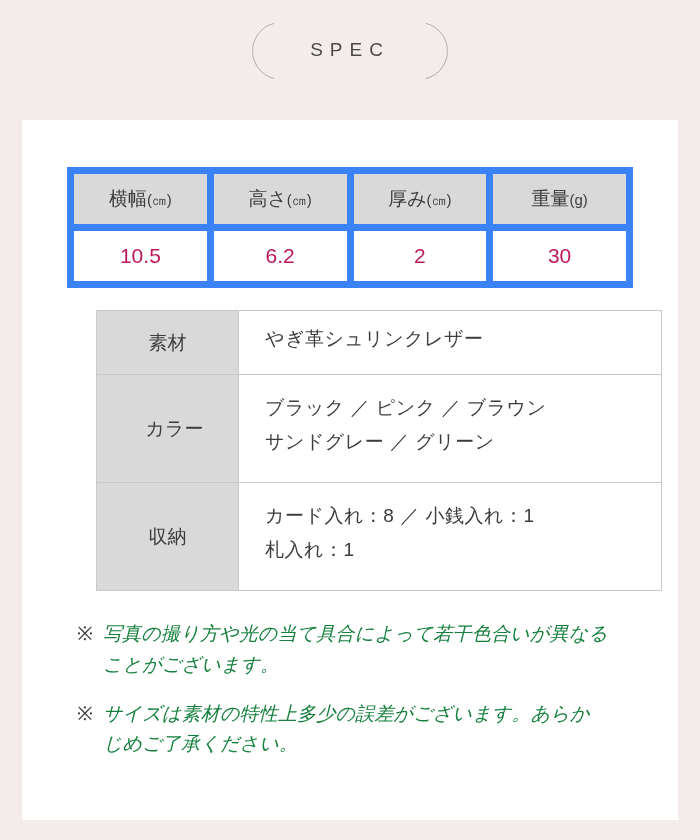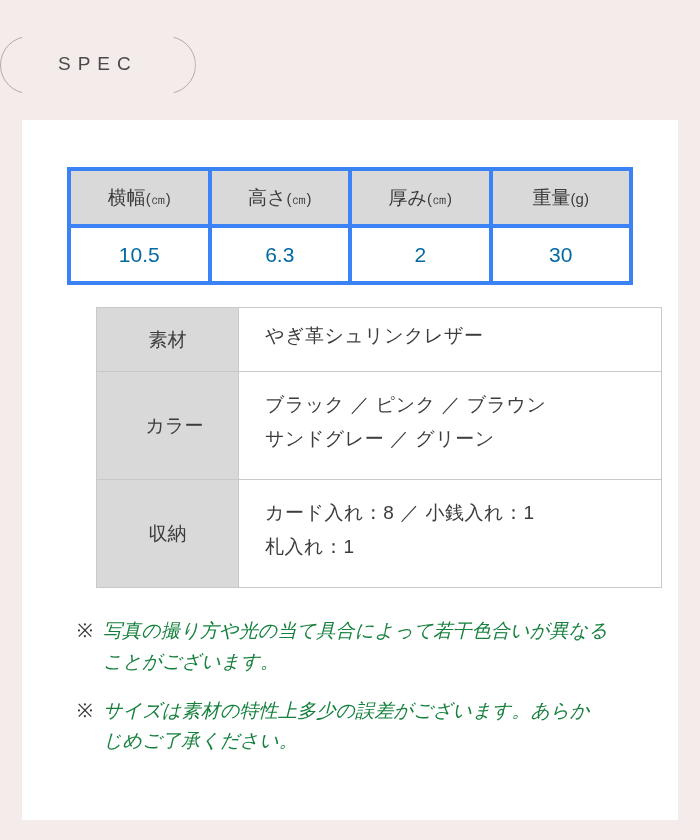--- a/index.html
+++ b/index.html
@@ -23,23 +23,24 @@
 
   
   .header {
     height: 120px;
     position: relative;
   }
   .spec-mark {
     position: absolute;
     left: 0;
     right: 0;
-    top: 34px;
+    top: 20px;
     display: flex;
     align-items: center;
+    justify-content: center;
     height: 60px;
   }
   .bracket {
     width: 40px;
     height: 56px;
     position: relative;
   }
   .bracket::before {
     content: "";
     position: absolute;
@@ -79,34 +80,34 @@
     padding: 47px 45px 0 45px;
   }
 
   
   table {
     border-collapse: collapse;
     width: 566px;
     table-layout: fixed;
   }
   .size-table td, .size-table th {
-    border: 4px solid #3b82f6;
+    border: 7px solid #3b82f6;
     text-align: center;
     font-weight: normal;
   }
   .size-table th {
     background: #d9d9d9;
     height: 57px;
     font-size: 19px;
     color: #3c3c3c;
   }
   .size-table td {
     height: 57px;
     font-size: 21px;
-    color: #0369a1;
+    color: #be185d;
   }
   .unit { font-size: 15px; }
 
   
   .detail-table {
     margin-top: 22px;
     margin-left: 29px;
   }
   .detail-table td {
     border: 1px solid #c9c9c9;
@@ -174,21 +175,21 @@
       <table class="size-table">
         <tbody>
             <tr>
           <th><span>横幅</span><span class="unit">(㎝)</span></th>
           <th><span>高さ</span><span class="unit">(㎝)</span></th>
           <th><span>厚み</span><span class="unit">(㎝)</span></th>
           <th><span>重量</span><span class="unit">(g)</span></th>
         </tr>
         <tr>
           <td>10.5</td>
-          <td>6.3</td>
+          <td>6.2</td>
           <td>2</td>
           <td>30</td>
         </tr>
       </tbody>
         </table>
 
       <table class="detail-table">
         <tbody>
             <tr class="r1">
           <td class="label">素材</td>

